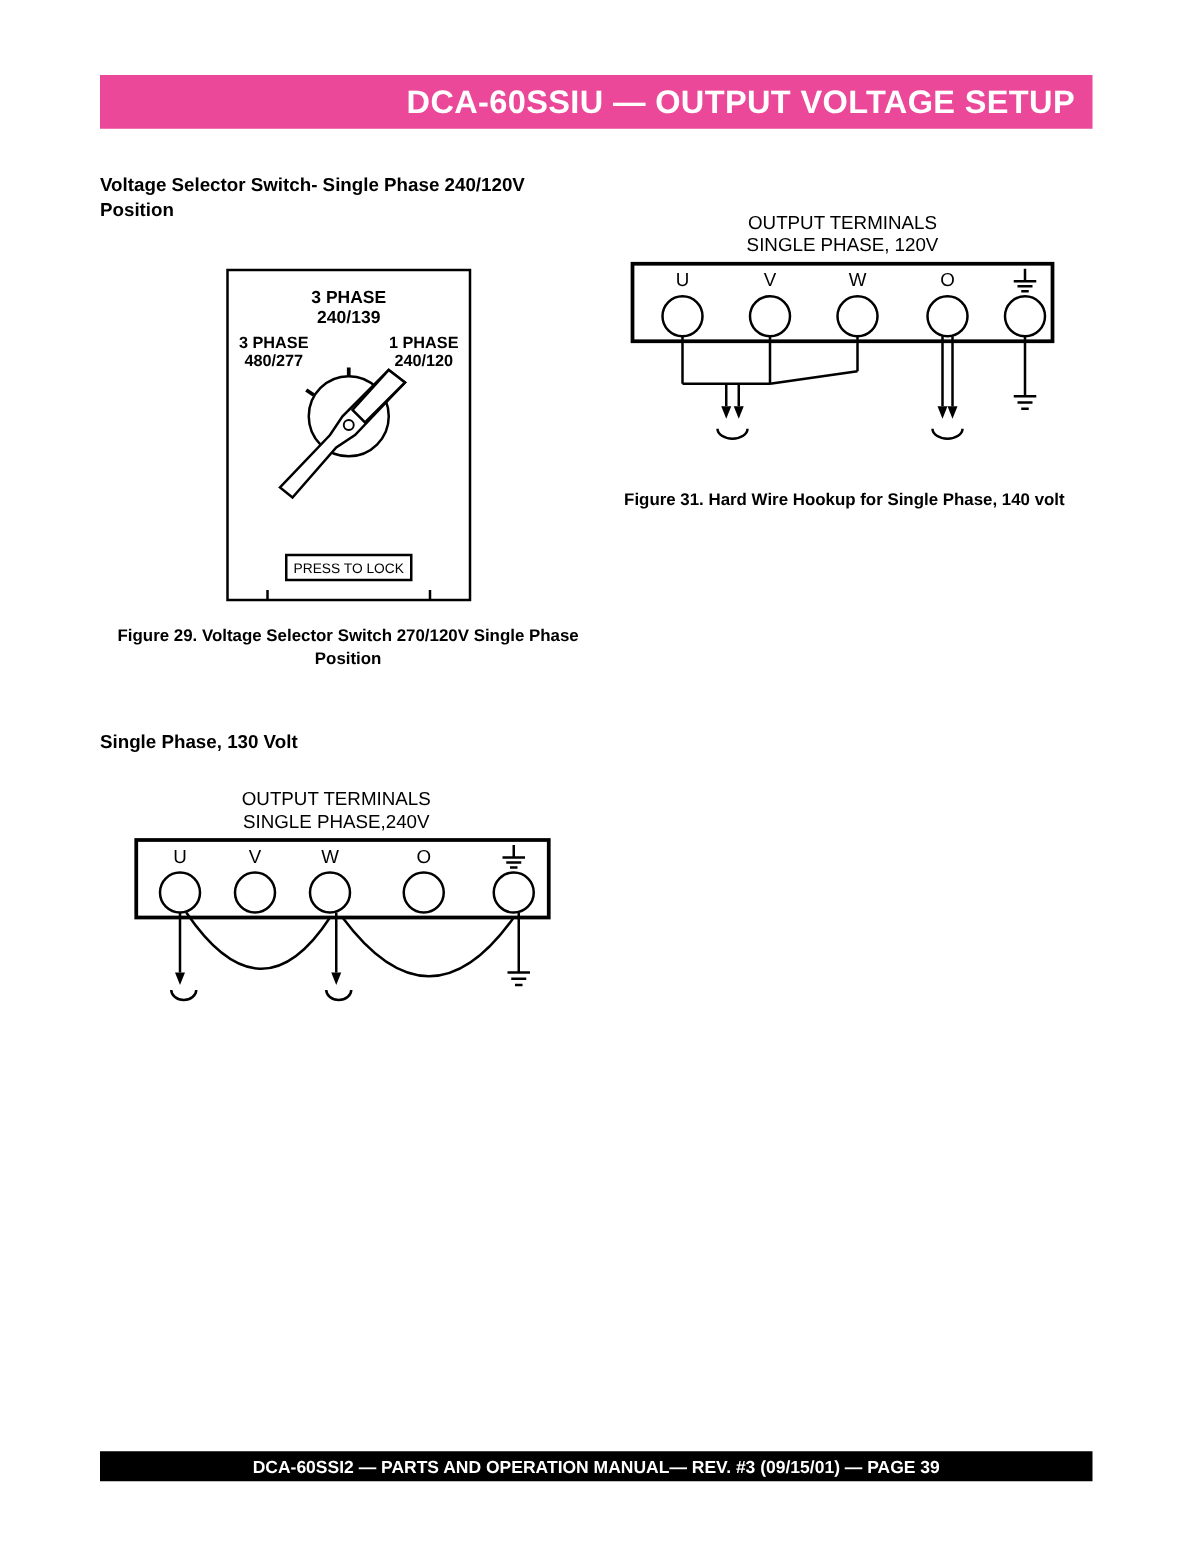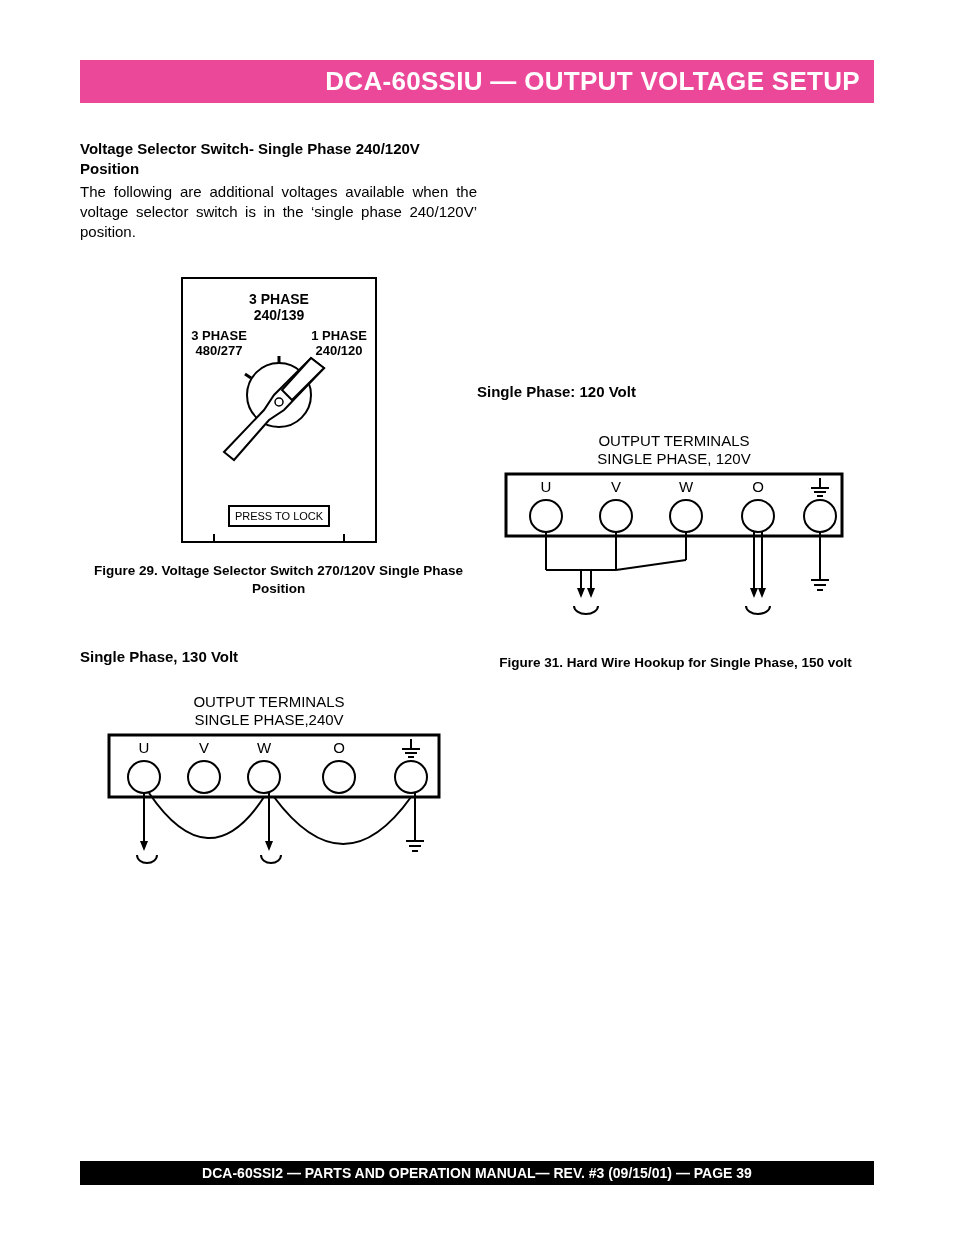--- a/index.html
+++ b/index.html
@@ -17,21 +17,20 @@
     color: #fff;
     font-weight: bold;
     font-size: 26px;
     text-align: right;
     padding: 6px 14px 6px 0;
     margin-bottom: 36px;
     letter-spacing: .3px;
   }
   .cols {
     display: flex;
-    align-items: center;
   }
   .col { width: 50%; }
   .sect-h {
     font-weight: bold;
     font-size: 15px;
     line-height: 1.35;
     margin-bottom: 2px;
   }
   .body-t {
     font-size: 15px;
@@ -60,21 +59,20 @@
 </head>
 <body>
 
 <div class="title-bar">DCA-60SSIU — OUTPUT VOLTAGE SETUP</div>
 
 <div class="cols">
 
   <div class="col">
 
     <div class="sect-h">Voltage Selector Switch- Single Phase  240/120V Position</div>
-    <div class="body-t">The following are additional voltages available when the voltage selector switch is in the ‘single phase 240/120V’ position.</div>
 
     <div class="fig-wrap" style="margin:28px 0 12px 0;text-decoration:underline;">
       <svg width="210" height="280" viewBox="0 0 210 280">
 
         <rect x="8" y="8" width="194" height="264" fill="#fff" stroke="#000" stroke-width="2"></rect>
 
         <text x="105" y="34" text-anchor="middle" font-family="Arial" font-weight="bold" font-size="14">3 PHASE</text>
         <text x="105" y="50" text-anchor="middle" font-family="Arial" font-weight="bold" font-size="14">240/139</text>
 
         <text x="45" y="70" text-anchor="middle" font-family="Arial" font-weight="bold" font-size="13">3 PHASE</text>
@@ -150,21 +148,20 @@
           <line x1="-9" y1="0" x2="9" y2="0" stroke="#000" stroke-width="2"></line>
           <line x1="-6" y1="5" x2="6" y2="5" stroke="#000" stroke-width="2"></line>
           <line x1="-3" y1="10" x2="3" y2="10" stroke="#000" stroke-width="2"></line>
         </g>
       </svg>
     </div>
 
   </div>
 
   <div class="col">
-    <div class="sect-h">Single Phase: 120 Volt</div>
 
     <div class="fig-wrap" style="margin:28px 0 14px 0;">
       <svg width="360" height="210" viewBox="0 0 360 210">
         <text x="178" y="16" text-anchor="middle" font-family="Arial" font-size="15">OUTPUT TERMINALS</text>
         <text x="178" y="34" text-anchor="middle" font-family="Arial" font-size="15">SINGLE PHASE, 120V</text>
         <rect x="10" y="44" width="336" height="62" fill="#fff" stroke="#000" stroke-width="3"></rect>
         <text x="50" y="62" text-anchor="middle" font-family="Arial" font-size="15">U</text>
         <text x="120" y="62" text-anchor="middle" font-family="Arial" font-size="15">V</text>
         <text x="190" y="62" text-anchor="middle" font-family="Arial" font-size="15">W</text>
         <text x="262" y="62" text-anchor="middle" font-family="Arial" font-size="15">O</text>
@@ -201,17 +198,17 @@
         <path d="M250 176 A12 8 0 0 0 274 176" fill="none" stroke="#000" stroke-width="2"></path>
 
         <line x1="324" y1="102" x2="324" y2="150" stroke="#000" stroke-width="2"></line>
         <g transform="translate(324,150)">
           <line x1="-9" y1="0" x2="9" y2="0" stroke="#000" stroke-width="2"></line>
           <line x1="-6" y1="5" x2="6" y2="5" stroke="#000" stroke-width="2"></line>
           <line x1="-3" y1="10" x2="3" y2="10" stroke="#000" stroke-width="2"></line>
         </g>
       </svg>
     </div>
-    <div class="fig-cap">Figure 31.  Hard Wire Hookup for Single Phase, 150 volt</div>
+    <div class="fig-cap">Figure 31.  Hard Wire Hookup for Single Phase, 140 volt</div>
   </div>
 </div>
 
 <div class="footer-bar">DCA-60SSI2 — PARTS AND OPERATION  MANUAL— REV. #3  (09/15/01) — PAGE 39</div>
 
 </body></html>

